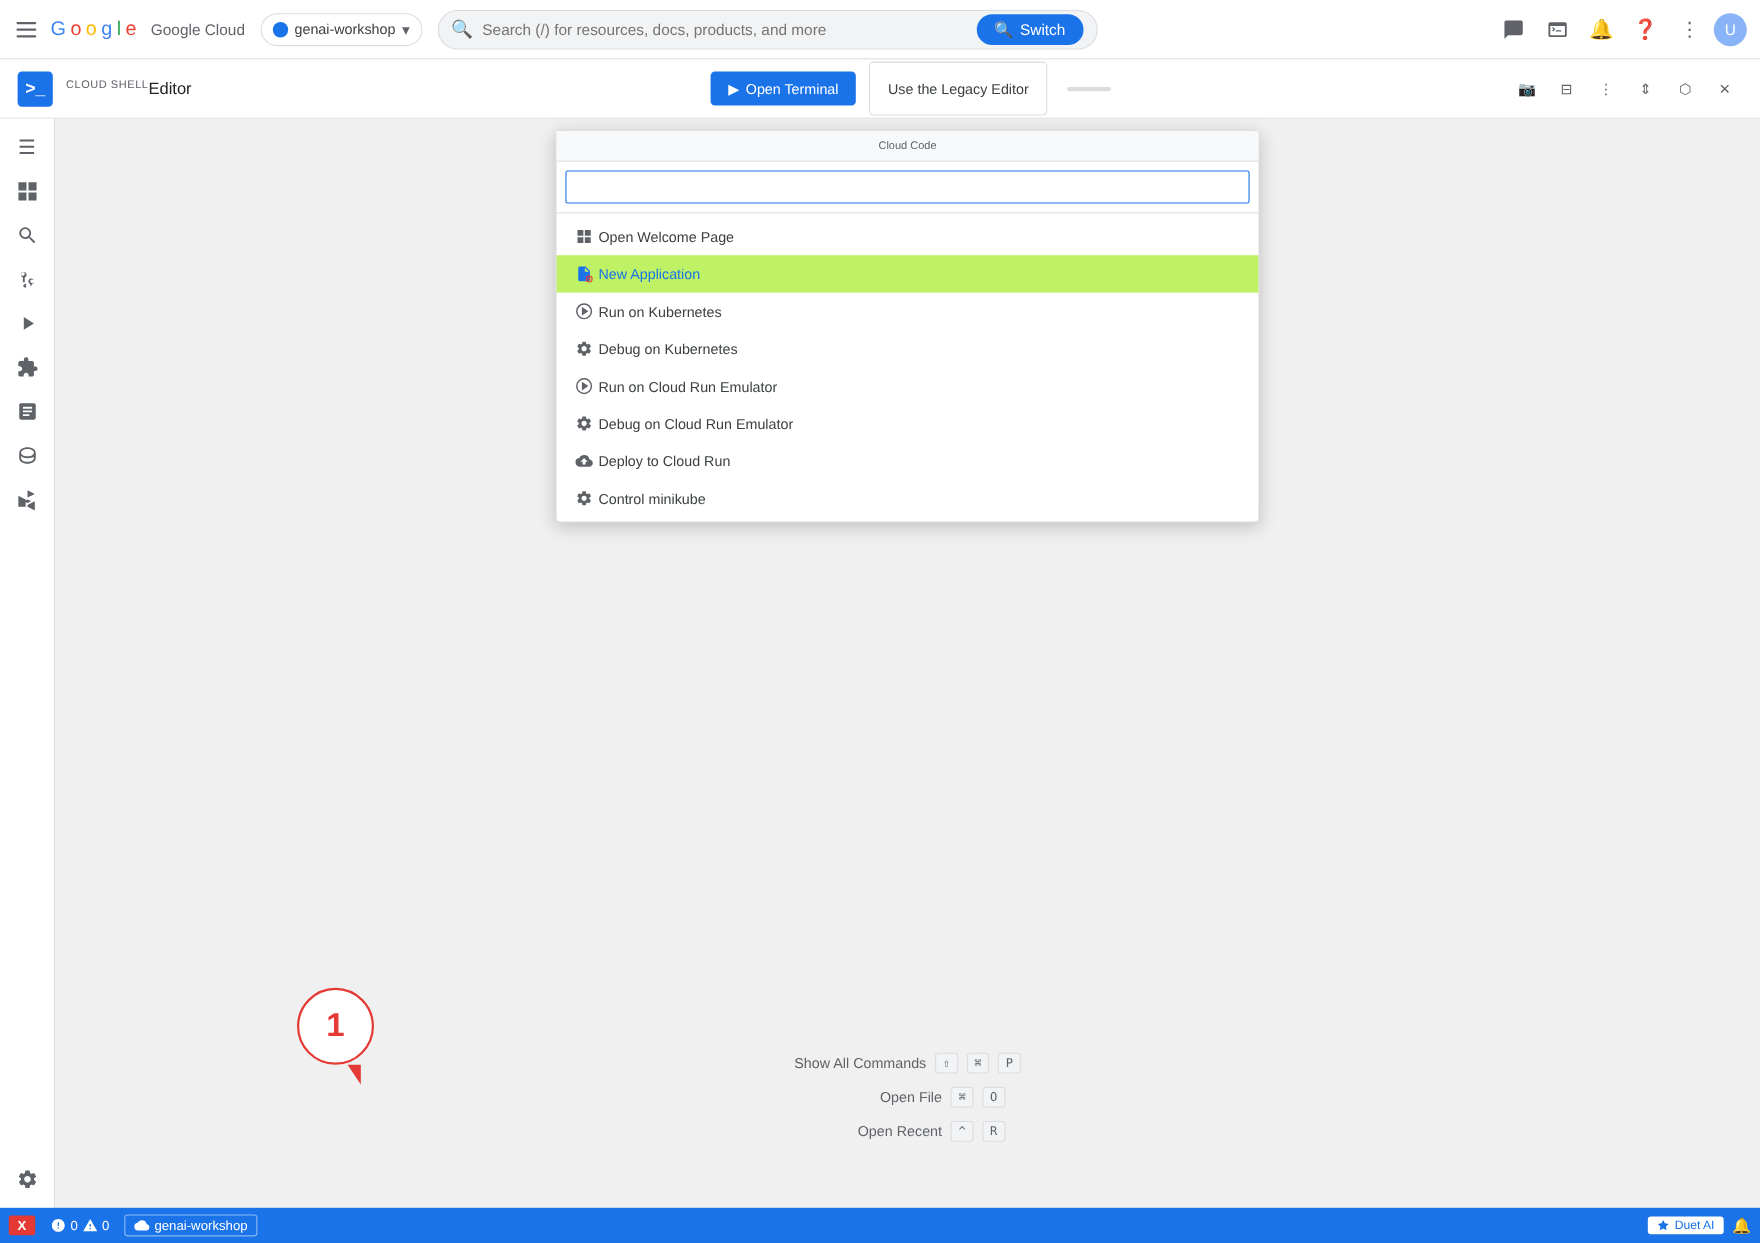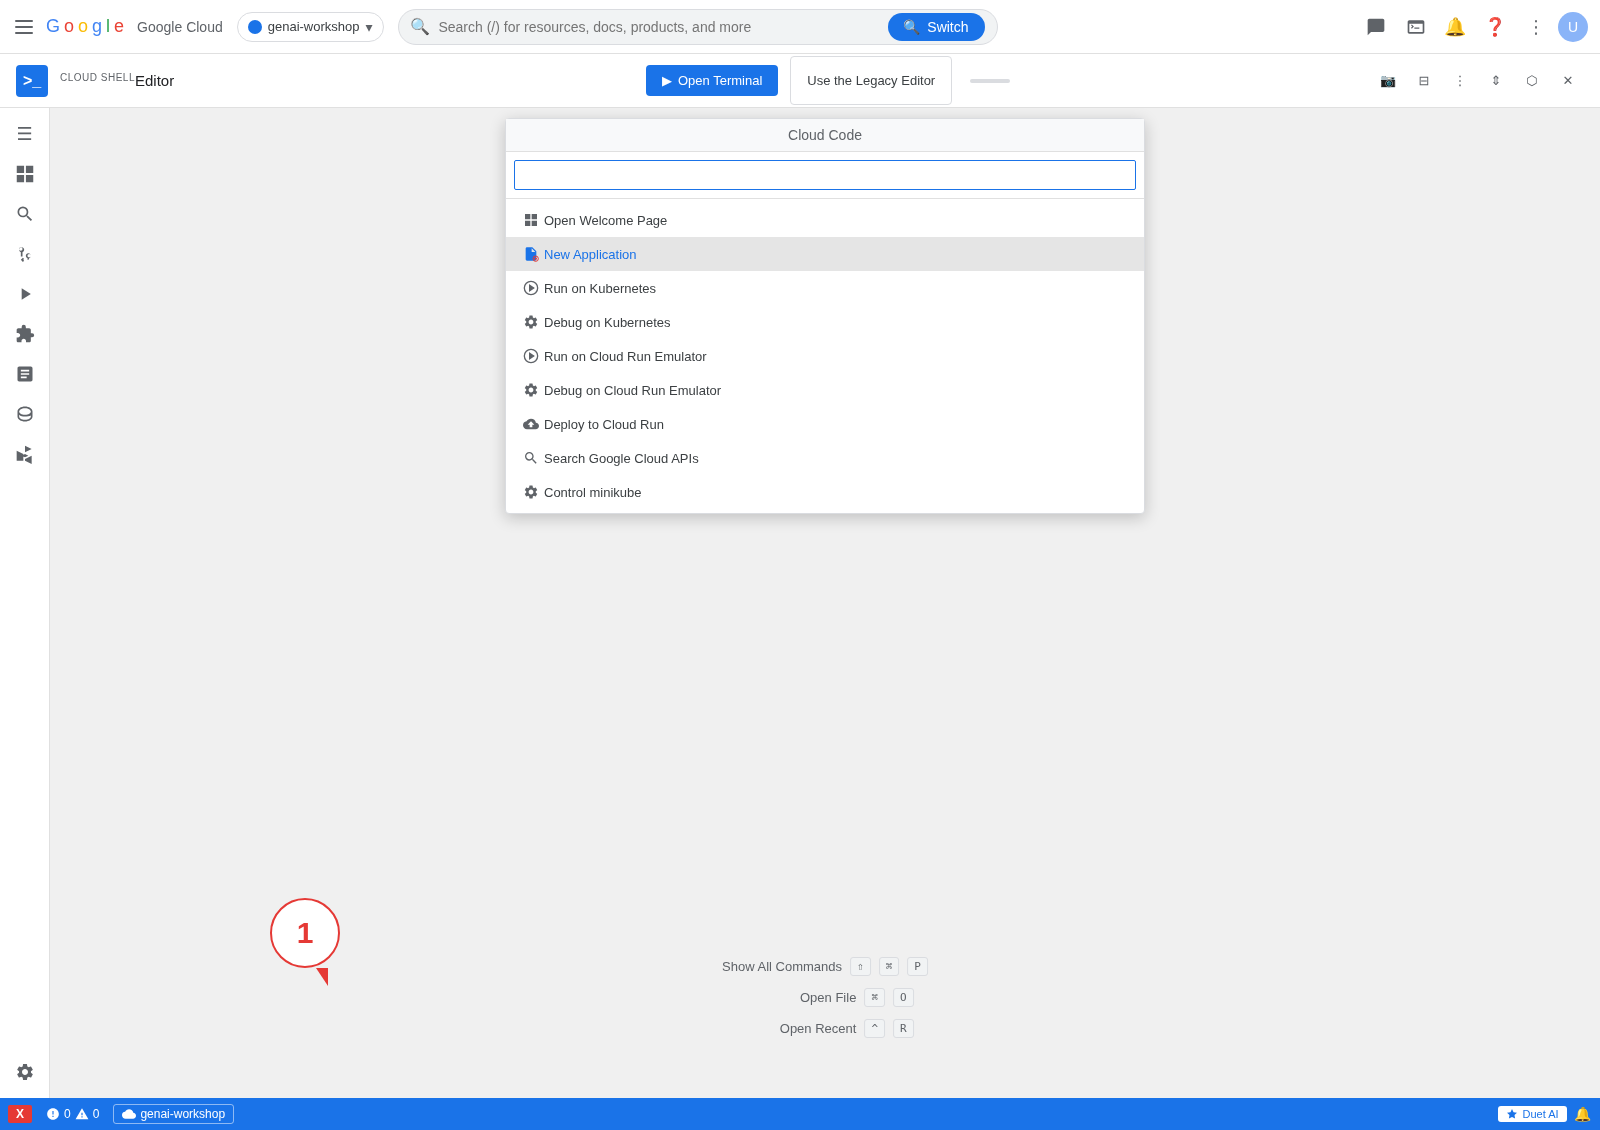--- a/index.html
+++ b/index.html
@@ -90,36 +90,36 @@
     .shortcut-label { min-width: 120px; text-align: right; }
     .kbd { background: #f1f3f4; border: 1px solid #dadce0; border-radius: 3px; padding: 2px 6px; font-size: 11px; color: #5f6368; font-family: monospace; }
 
     
     .cloud-code-modal {
       position: absolute; top: 10px; left: 50%; transform: translateX(-50%);
       width: 640px; background: #fff; border: 1px solid #dadce0;
       box-shadow: 0 4px 16px rgba(0,0,0,0.2); border-radius: 4px; z-index: 200;
     }
     .modal-title {
-      text-align: center; font-size: 14px; color: #5f6368; padding: 8px;
+      text-align: center; font-size: 10px; color: #5f6368; padding: 8px;
       border-bottom: 1px solid #e0e0e0; background: #f8f9fa;
     }
     .modal-search {
       padding: 8px; border-bottom: 1px solid #e0e0e0;
     }
     .modal-search input {
       width: 100%; padding: 6px 8px; border: 1px solid #1a73e8;
       border-radius: 2px; font-size: 14px; outline: none; color: #202124;
     }
     .modal-items { padding: 4px 0; }
     .modal-item {
       display: flex; align-items: center; gap: 4px; padding: 8px 16px;
       cursor: pointer; font-size: 13px; color: #3c4043;
     }
-    .modal-item.highlighted { background: #e5e5e5; }
+    .modal-item.highlighted { background: #bef264; }
     .modal-item-icon { width: 18px; height: 18px; display: flex; align-items: center; justify-content: center; color: #5f6368; font-size: 14px; flex-shrink: 0; }
 
     
     .callout-1 {
       position: absolute; bottom: 130px; left: 220px;
     }
     .callout-2 {
       position: absolute; top: 140px; left: 640px;
     }
     .speech-bubble {
@@ -383,28 +383,20 @@
         <div class="modal-item">
           <span class="modal-item-icon">
             <svg width="16" height="16" viewBox="0 0 24 24" fill="#5f6368">
                 <path d="M19.35 10.04A7.49 7.49 0 0 0 12 4C9.11 4 6.6 5.64 5.35 8.04A5.994 5.994 0 0 0 0 14c0 3.31 2.69 6 6 6h13c2.76 0 5-2.24 5-5 0-2.64-2.05-4.78-4.65-4.96zM14 13v4h-4v-4H7l5-5 5 5h-3z"></path>
               </svg>
           </span>
           <span>Deploy to Cloud Run</span>
         </div>
 
 
-        <div class="modal-item">
-          <span class="modal-item-icon">
-            <svg width="16" height="16" viewBox="0 0 24 24" fill="#5f6368">
-                <path d="M15.5 14h-.79l-.28-.27A6.471 6.471 0 0 0 16 9.5 6.5 6.5 0 1 0 9.5 16c1.61 0 3.09-.59 4.23-1.57l.27.28v.79l5 4.99L20.49 19l-4.99-5zm-6 0C7.01 14 5 11.99 5 9.5S7.01 5 9.5 5 14 7.01 14 9.5 11.99 14 9.5 14z"></path>
-              </svg>
-          </span>
-          <span>Search Google Cloud APIs</span>
-        </div>
 
         <div class="modal-item">
           <span class="modal-item-icon">
             <svg width="16" height="16" viewBox="0 0 24 24" fill="#5f6368">
                 <path d="M19.14 12.94c.04-.3.06-.61.06-.94 0-.32-.02-.64-.07-.94l2.03-1.58a.49.49 0 0 0 .12-.61l-1.92-3.32a.49.49 0 0 0-.59-.22l-2.39.96c-.5-.38-1.03-.7-1.62-.94l-.36-2.54a.484.484 0 0 0-.48-.41h-3.84c-.24 0-.43.17-.47.41l-.36 2.54c-.59.24-1.13.57-1.62.94l-2.39-.96a.476.476 0 0 0-.59.22L2.74 8.87c-.12.21-.08.47.12.61l2.03 1.58c-.05.3-.09.63-.09.94s.02.64.07.94l-2.03 1.58c-.18.14-.23.41-.12.61l1.92 3.32c.12.22.37.29.59.22l2.39-.96c.5.38 1.03.7 1.62.94l.36 2.54c.05.24.24.41.48.41h3.84c.24 0 .44-.17.47-.41l.36-2.54c.59-.24 1.13-.56 1.62-.94l2.39.96c.22.08.47 0 .59-.22l1.92-3.32c.12-.22.07-.47-.12-.61l-2.01-1.58zM12 15.6c-1.98 0-3.6-1.62-3.6-3.6s1.62-3.6 3.6-3.6 3.6 1.62 3.6 3.6-1.62 3.6-3.6 3.6z"></path>
               </svg>
           </span>
           <span>Control minikube</span>
         </div>
       </div>

